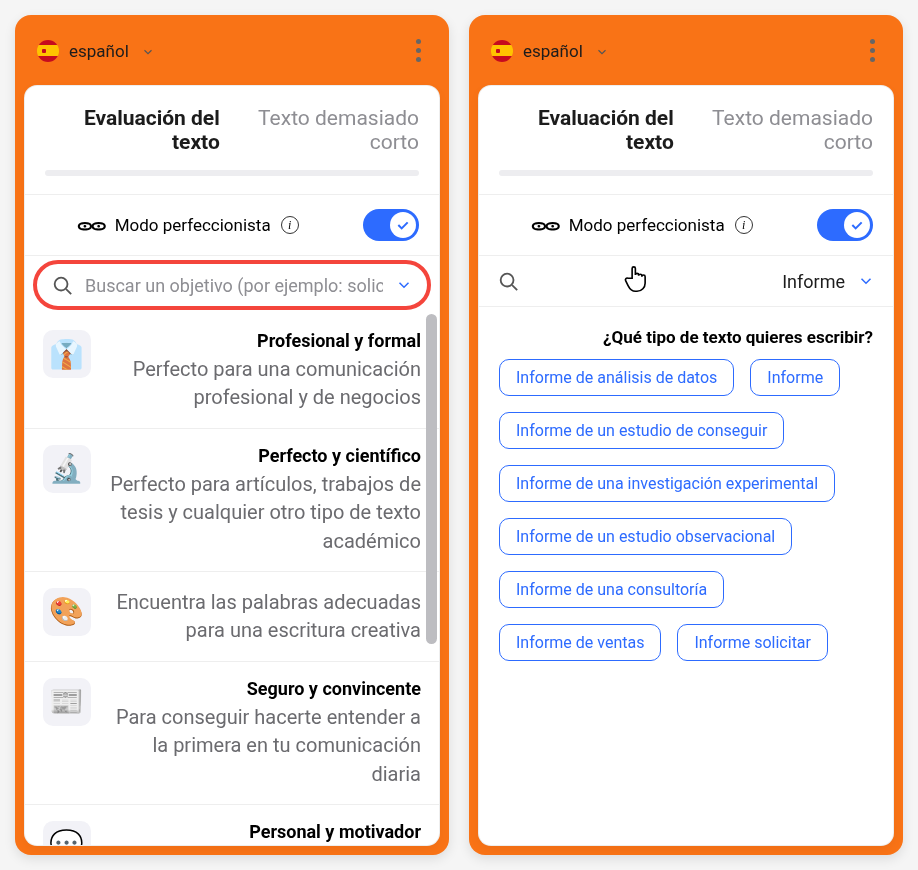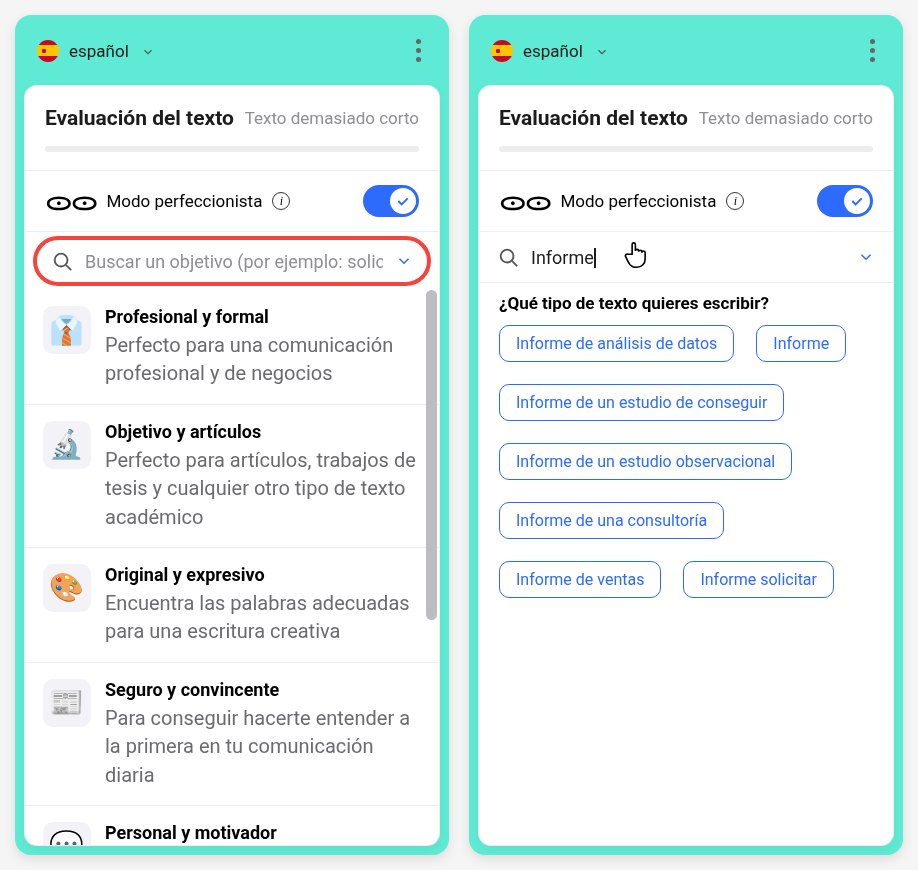--- a/index.html
+++ b/index.html
@@ -11,21 +11,21 @@
       font-family: -apple-system, BlinkMacSystemFont, "Segoe UI", Roboto, Helvetica, Arial, sans-serif;
       background: #f5f5f5;
       width: 918px;
       height: 870px;
       display: flex;
       gap: 20px;
       padding: 15px;
     }
     .panel {
       flex: 1;
-      background: #5eead4;
+      background: #f97316;
       border-radius: 16px;
       box-shadow: 0 4px 12px rgba(0,0,0,0.1);
       overflow: hidden;
       display: flex;
       flex-direction: column;
       position: relative;
     }
     
     .topbar {
       display: flex;
@@ -81,34 +81,35 @@
     
     .main-card {
       margin: 0 10px 10px 10px;
       background: #fff;
       border-radius: 12px;
       box-shadow: 0 0 0 1px #eee, 0 4px 12px rgba(0,0,0,0.05);
       flex: 1;
       display: flex;
       flex-direction: column;
       overflow: hidden;
+      text-align: right;
     }
     .eval-row {
       display: flex;
       align-items: center;
       justify-content: space-between;
       padding: 20px 20px 8px 20px;
     }
     .eval-title {
       font-size: 21px;
       font-weight: 700;
       color: #1c1c1c;
     }
     .eval-status {
-      font-size: 17px;
+      font-size: 21px;
       color: #8e8e93;
     }
     .progress-wrap{
       padding: 8px 20px 18px 20px;
     }
     .progress {
       height: 6px;
       background: #ededf0;
       border-radius: 3px;
     }
@@ -119,24 +120,25 @@
       padding: 14px 20px;
       border-top: 1px solid #eee;
       border-bottom: 1px solid #eee;
     }
     .mode-left {
       display: flex;
       align-items: center;
       gap: 10px;
     }
     .glasses {
-      font-size: 28px;
+      font-size: 16px;
       line-height: 1;
-      font-weight:400;
+      font-weight:700;
       letter-spacing:-2px;
+      margin-left:32px;
     }
     .mode-label {
       font-size: 17px;
       font-weight: 400;
     }
     .info-circle {
       width: 18px;
       height: 18px;
       border: 1.5px solid #333;
       border-radius: 50%;
@@ -271,21 +273,21 @@
 
     
     .prompt-title{
       font-size:17px;
       font-weight:700;
       padding:4px 20px 12px 20px;
     }
     .chips{
       display:flex;
       flex-wrap:wrap;
-      gap:22px;
+      gap:16px;
       padding:0 20px 20px 20px;
     }
     .chip{
       border:1.5px solid #2d6bff;
       color:#2d6bff;
       font-size:16px;
       padding:8px 16px;
       border-radius:10px;
       cursor:pointer;
       background:#fff;
@@ -356,28 +358,27 @@
       <div class="goal-item">
           <div class="goal-icon">👔</div>
           <div class="goal-text">
             <div class="goal-title">Profesional y formal</div>
             <div class="goal-desc">Perfecto para una comunicación profesional y de negocios</div>
           </div>
         </div>
         <div class="goal-item">
           <div class="goal-icon">🔬</div>
           <div class="goal-text">
-            <div class="goal-title">Objetivo y artículos</div>
+            <div class="goal-title">Perfecto y científico</div>
             <div class="goal-desc">Perfecto para artículos, trabajos de tesis y cualquier otro tipo de texto académico</div>
           </div>
         </div>
         <div class="goal-item">
           <div class="goal-icon">🎨</div>
           <div class="goal-text">
-            <div class="goal-title">Original y expresivo</div>
             <div class="goal-desc">Encuentra las palabras adecuadas para una escritura creativa</div>
           </div>
         </div>
         <div class="goal-item">
           <div class="goal-icon">📰</div>
           <div class="goal-text">
             <div class="goal-title">Seguro y convincente</div>
             <div class="goal-desc">Para conseguir hacerte entender a la primera en tu comunicación diaria</div>
           </div>
         </div>
@@ -447,24 +448,25 @@
             <polyline points="6 9 12 15 18 9"></polyline>
           </svg>
       </span>
       <span class="cursor-icon">
         <svg viewBox="0 0 32 40" fill="#fff" stroke="#000" stroke-width="2">
           <path d="M10 20 V8 a2 2 0 0 1 4 0 V16 a2 2 0 0 1 4 0 V17 a2 2 0 0 1 4 0 V18 a2 2 0 0 1 4 0 V26 c0 5 -4 10 -10 10 h-2 c-4 0 -7 -3 -9 -7 l-3 -6 c-1 -2 1 -4 3 -3 z"></path>
         </svg>
       </span>
     </div>
 
-    <div class="prompt-title" style="margin-top:6px;">¿Qué tipo de texto quieres escribir?</div>
+    <div class="prompt-title" style="margin-top:16px;">¿Qué tipo de texto quieres escribir?</div>
     <div class="chips" id="chips-right">
         <div class="chip">Informe de análisis de datos</div>
         <div class="chip">Informe</div>
         <div class="chip">Informe de un estudio de conseguir</div>
+        <div class="chip">Informe de una investigación experimental</div>
         <div class="chip">Informe de un estudio observacional</div>
         <div class="chip">Informe de una consultoría</div>
         <div class="chip">Informe de ventas</div>
         <div class="chip">Informe solicitar</div>
       </div>
   </div>
 </div>
 
 </body></html>

